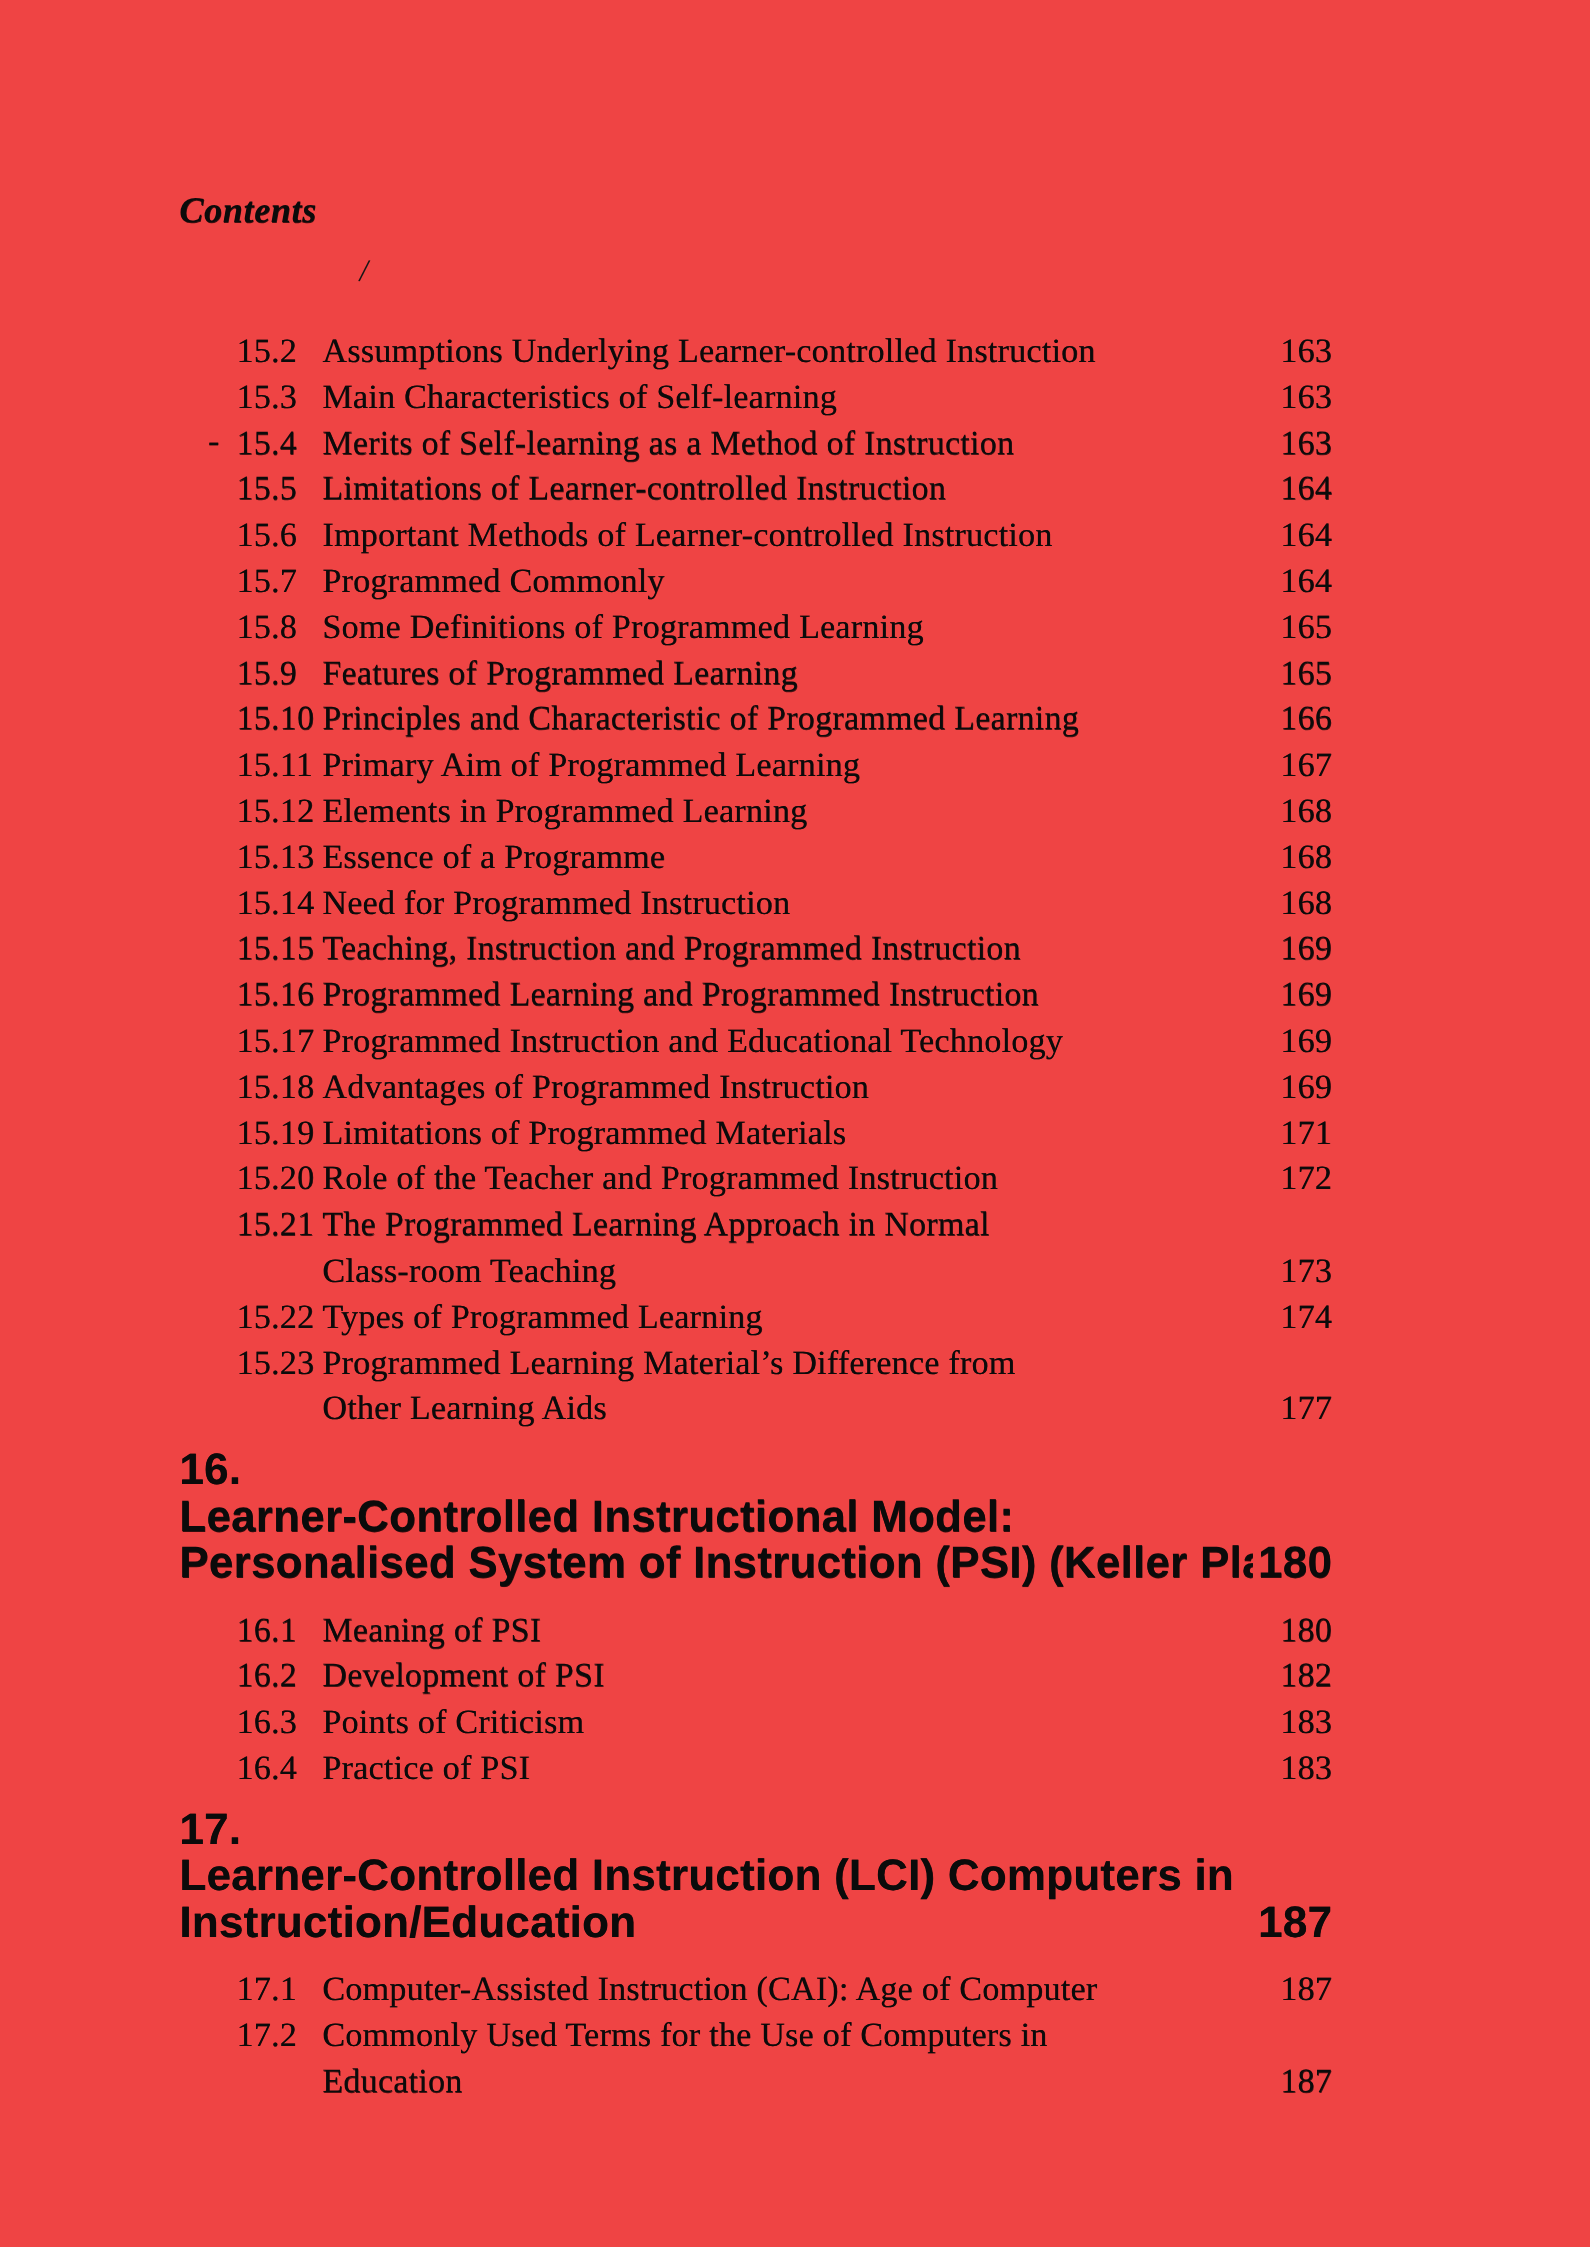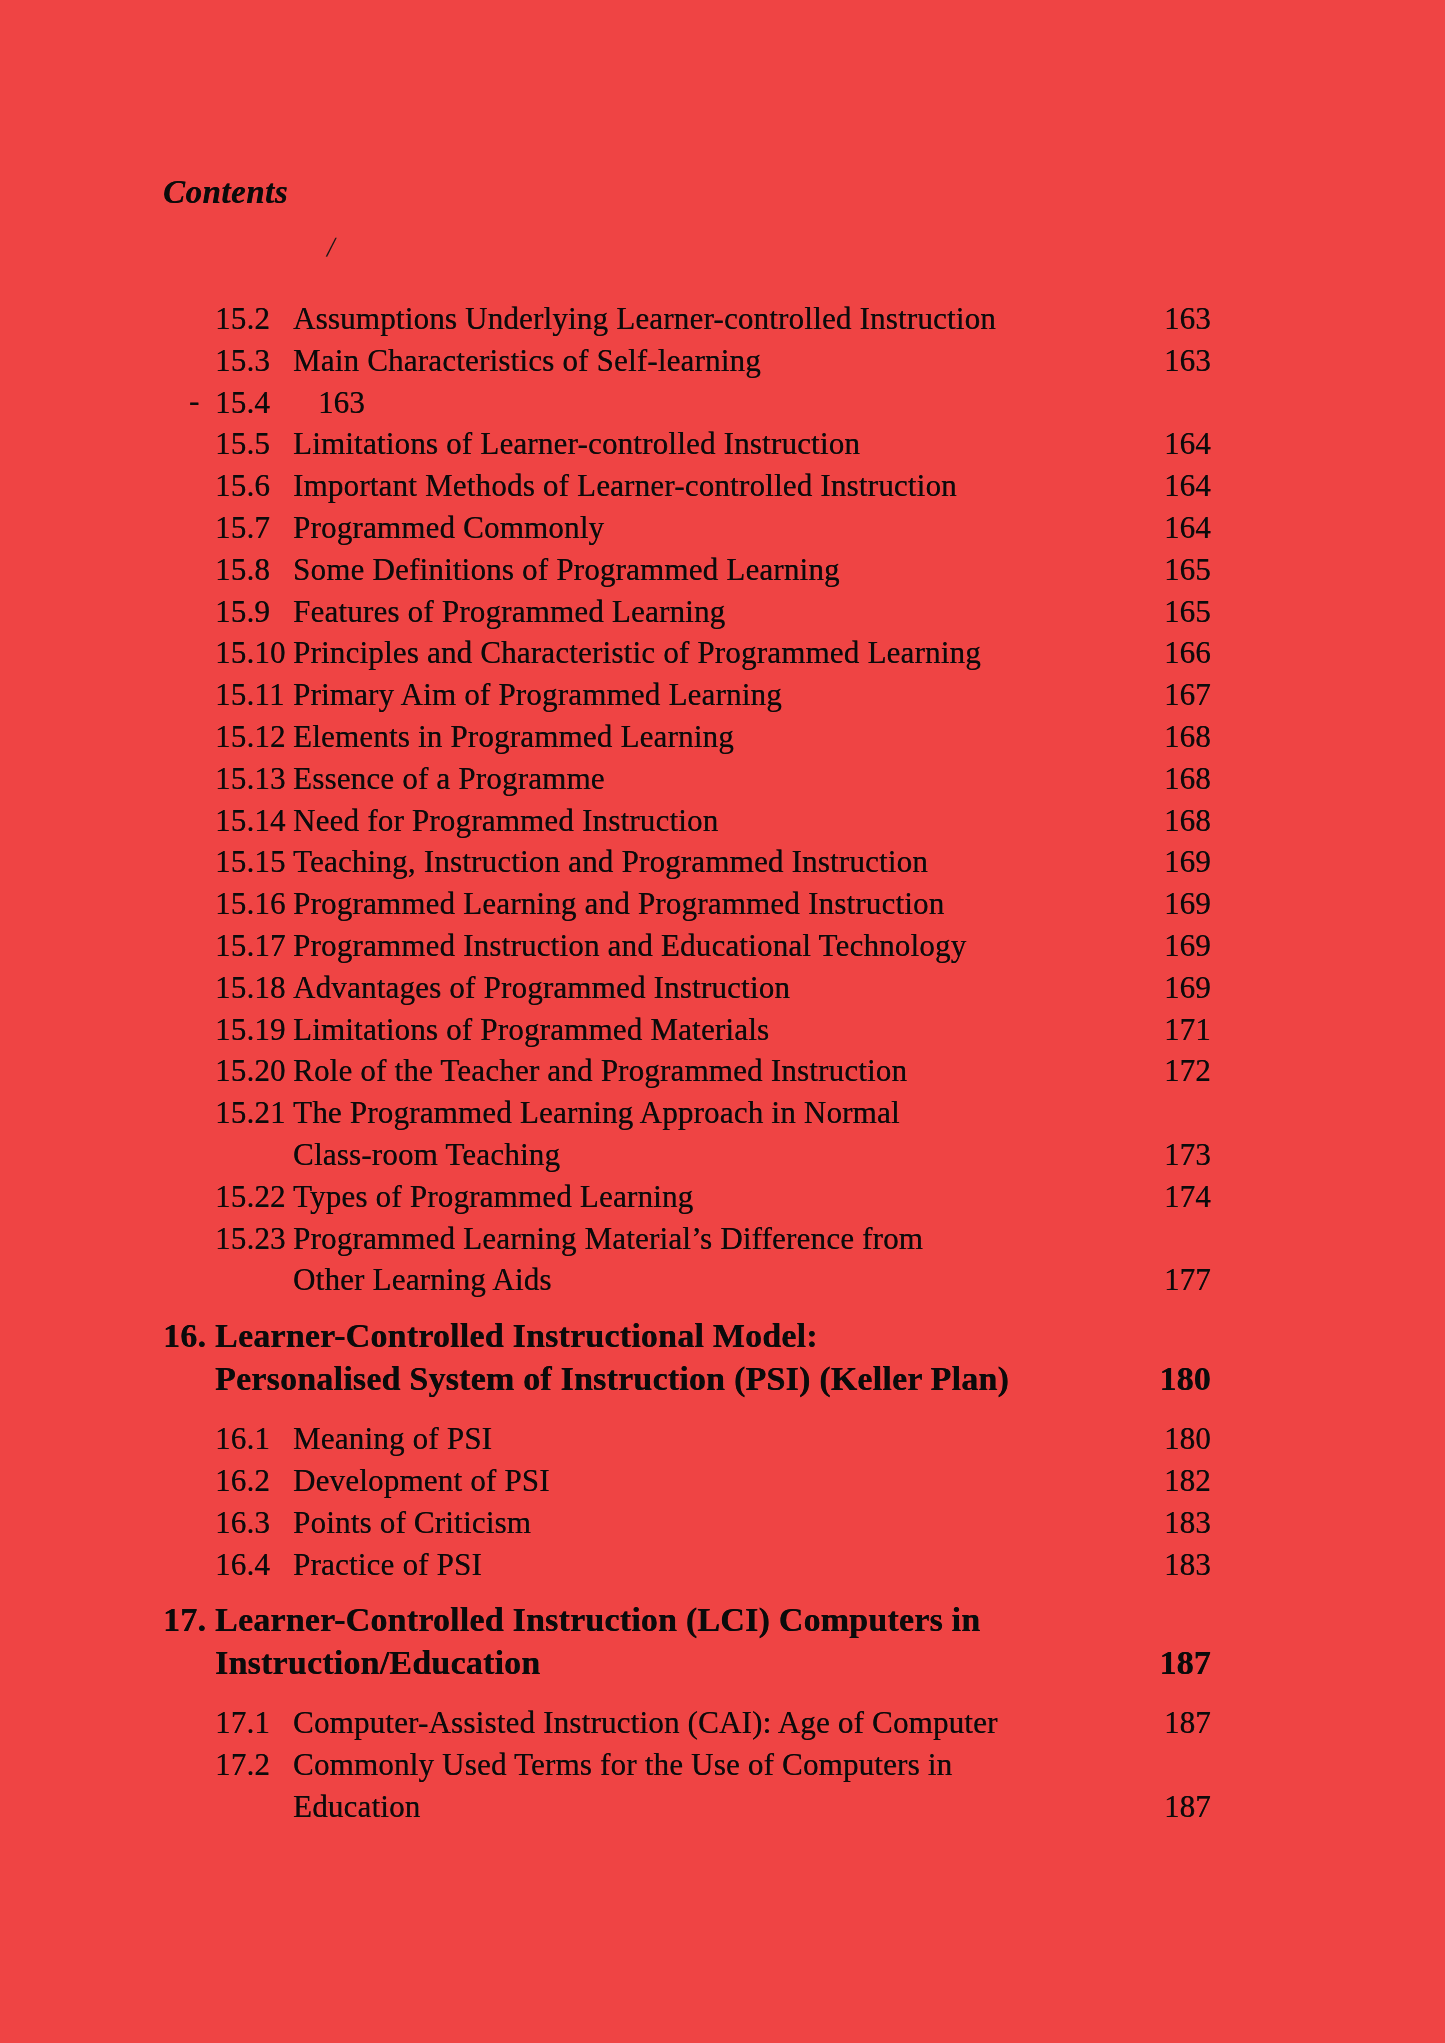--- a/index.html
+++ b/index.html
@@ -55,28 +55,29 @@
     top: -2px;
   }
   .page-prefix {
     margin-right: 20px;
     font-size: 24px;
     color: #2a2a2a;
   }
   
   .chapter {
     display: flex;
-    font-family: Liberation Serif, serif;
+    font-family: Liberation Sans, sans-serif;
     font-weight: bold;
-    font-size: 34px;
+    font-size: 40px;
     line-height: 42.5px;
     letter-spacing: 0.2px;
     margin-top: 14px;
     margin-bottom: 18px;
     text-shadow: 0.3px 0.3px 0.5px rgba(0,0,0,0.8);
+    flex-direction: column;
   }
   .chapter-num  { flex: none; width: 52px; }
   .chapter-body { flex: 1; }
   .chapter-line { display: flex; white-space: nowrap; }
   .chapter-line-text { flex: 1; overflow: hidden; }
   .chapter-page { flex: none; width: 72px; text-align: right; }
   
   .artifact {
     position: absolute;
     color: #161616;
@@ -105,20 +106,21 @@
           <span class="entry-page">163</span>
         </div>
         <div class="entry-row">
           <span class="entry-num">15.3</span>
           <span class="entry-title">Main Characteristics of Self-learning</span>
           <span class="entry-page">163</span>
         </div>
         <div class="entry-row">
           <span class="num-prefix">-</span>
           <span class="entry-num">15.4</span>
+          <span class="entry-title">Merits of Self-learning as a Method of Instruction</span>
           <span class="entry-page">163</span>
         </div>
         <div class="entry-row">
           <span class="entry-num">15.5</span>
           <span class="entry-title">Limitations of Learner-controlled Instruction</span>
           <span class="entry-page">164</span>
         </div>
         <div class="entry-row">
           <span class="entry-num">15.6</span>
           <span class="entry-title">Important Methods of Learner-controlled Instruction</span>

